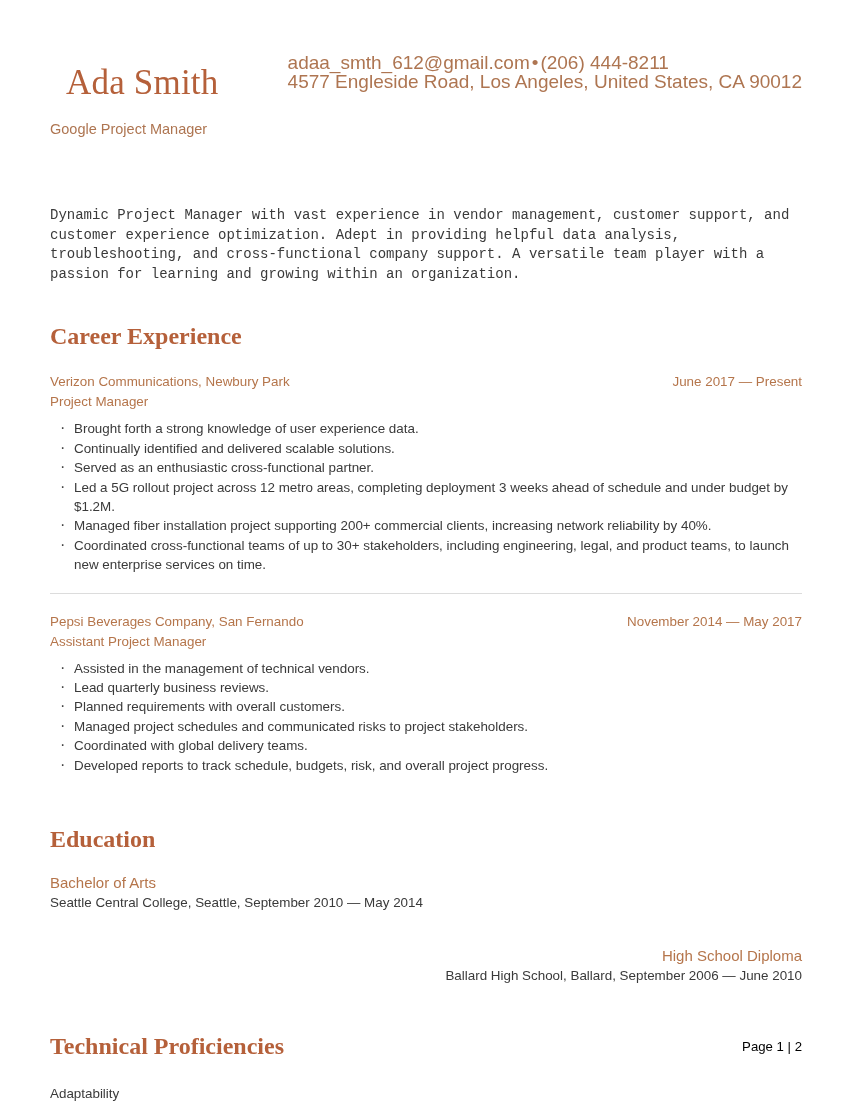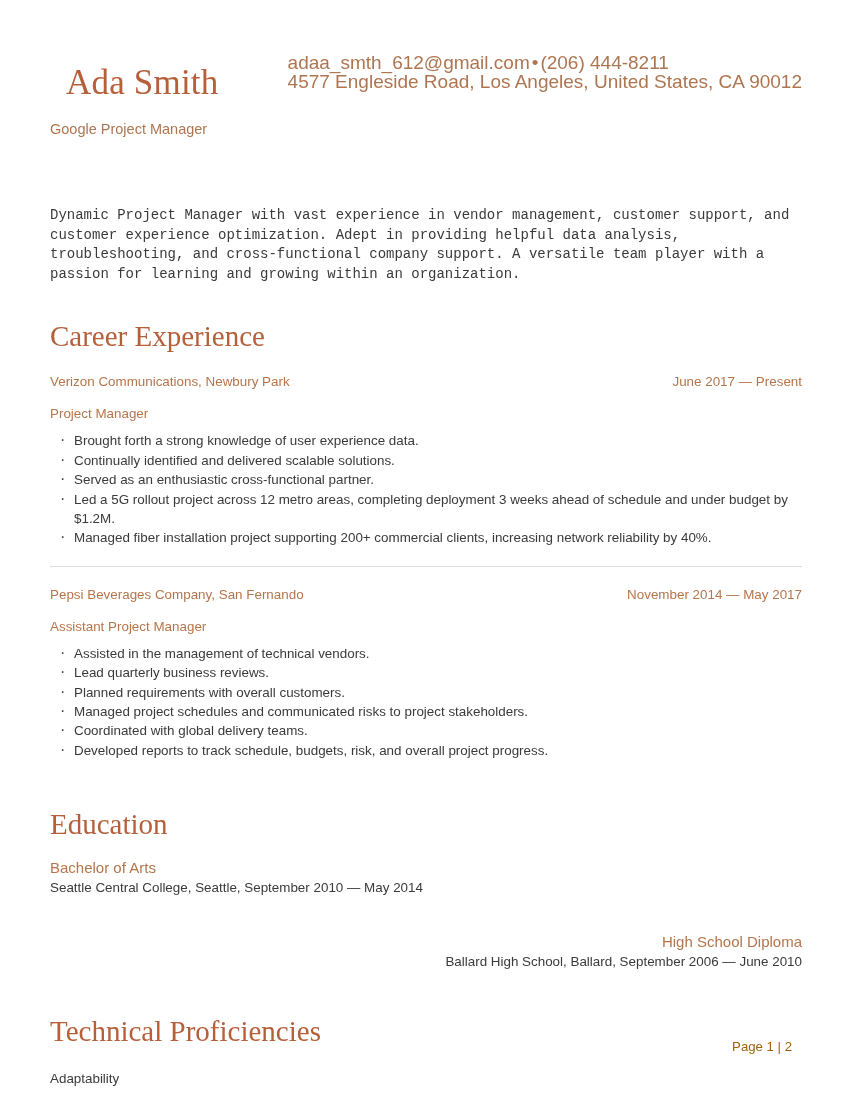--- a/index.html
+++ b/index.html
@@ -60,24 +60,24 @@
     line-height: 19.6px;
     color: #3a3a3a;
     max-width: 755px;
     font-family: Liberation Mono, monospace;
   }
 
   
   .section { margin-top: 36px; }
   .section-title {
     font-family: "Liberation Serif", serif;
-    font-size: 29px;
+    font-size: 24px;
     line-height: 32px;
     color: #B5603A;
-    font-weight: normal;
+    font-weight: bold;
     margin: 0 0 18px 0;
   }
   .divider {
     height: 1px;
     background: #dcdcdc;
     width: 100%;
   }
 
   
   .job { padding-top: 2px; }
@@ -96,21 +96,21 @@
   .job-dates {
     font-size: 13.4px;
     line-height: 19px;
     color: #B5754B;
     white-space: nowrap;
   }
   .job-role {
     font-size: 13.4px;
     line-height: 19px;
     color: #B5754B;
-    margin-top: 13px;
+    margin-top: 1px;
   }
   ul.bullets {
     list-style: none;
     margin: 8px 0 0 0;
     padding: 0;
   }
   ul.bullets li {
     position: relative;
     padding-left: 24px;
     font-size: 13.4px;
@@ -149,25 +149,25 @@
     color: #3a3a3a;
     padding-bottom: 21px;
   }
   .skill-row:first-child { padding-top: 2px; }
   .skill-divider { margin-bottom: 24px; }
 
   
   .footer {
     position: absolute;
     left: 50px;
-    right: 60px;
+    right: 50px;
     bottom: 48px;
     text-align: right;
     font-size: 13.2px;
-    color: #a16207;
+    color: #000000;
   }
 </style>
 </head>
 <body>
 
 <div class="page">
 
   <div class="header">
     <div class="identity">
       <h1 class="full-name">Ada Smith</h1>
@@ -191,20 +191,21 @@
         <span class="job-org">Verizon Communications, Newbury Park</span>
         <span class="job-dates">June 2017  — Present</span>
       </div>
       <div class="job-role">Project Manager</div>
       <ul class="bullets">
         <li>Brought forth a strong knowledge of user experience data.</li>
         <li>Continually identified and delivered scalable solutions.</li>
         <li>Served as an enthusiastic cross-functional partner.</li>
         <li>Led a 5G rollout project across 12 metro areas, completing deployment 3 weeks ahead of schedule and under budget by $1.2M.</li>
         <li>Managed fiber installation project supporting 200+ commercial clients, increasing network reliability by 40%.</li>
+        <li>Coordinated cross-functional teams of up to 30+ stakeholders, including engineering, legal, and product teams, to launch new enterprise services on time.</li>
       </ul>
     </div>
 
     <div class="divider job-divider"></div>
 
     <div class="job">
       <div class="job-head">
         <span class="job-org">Pepsi Beverages Company, San Fernando</span>
         <span class="job-dates">November 2014  — May 2017</span>
       </div>

